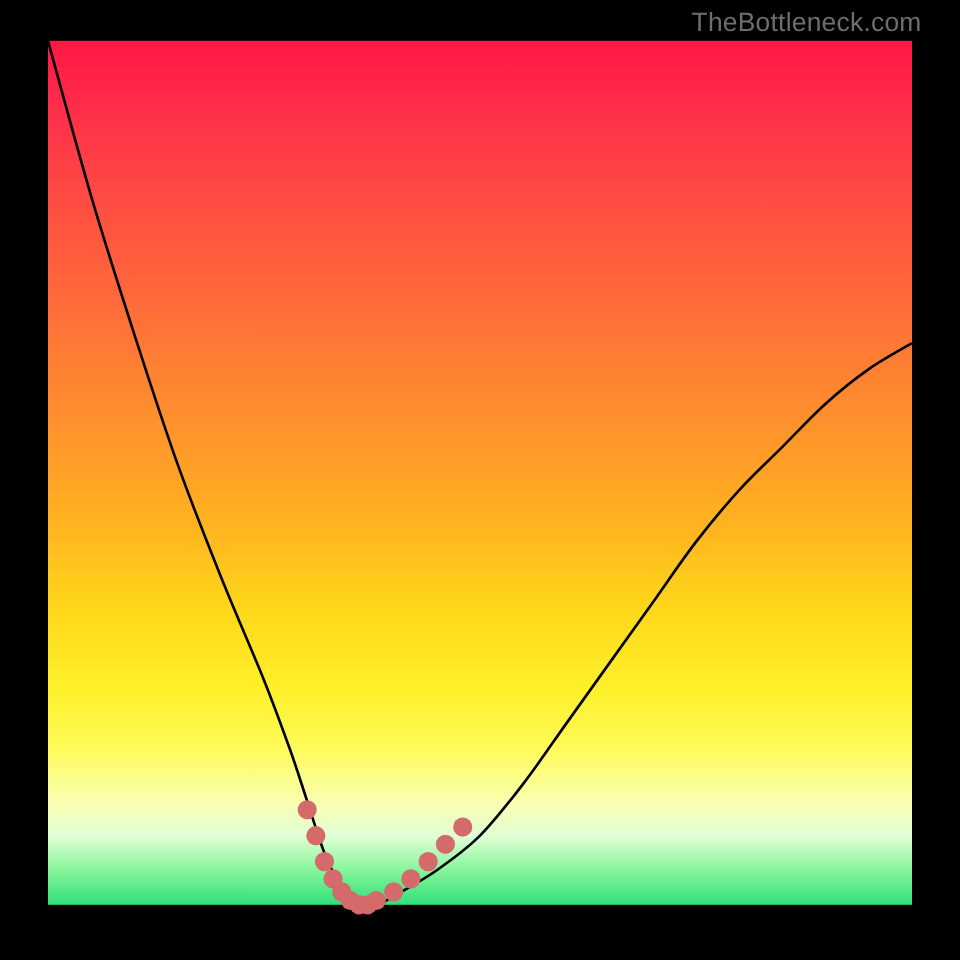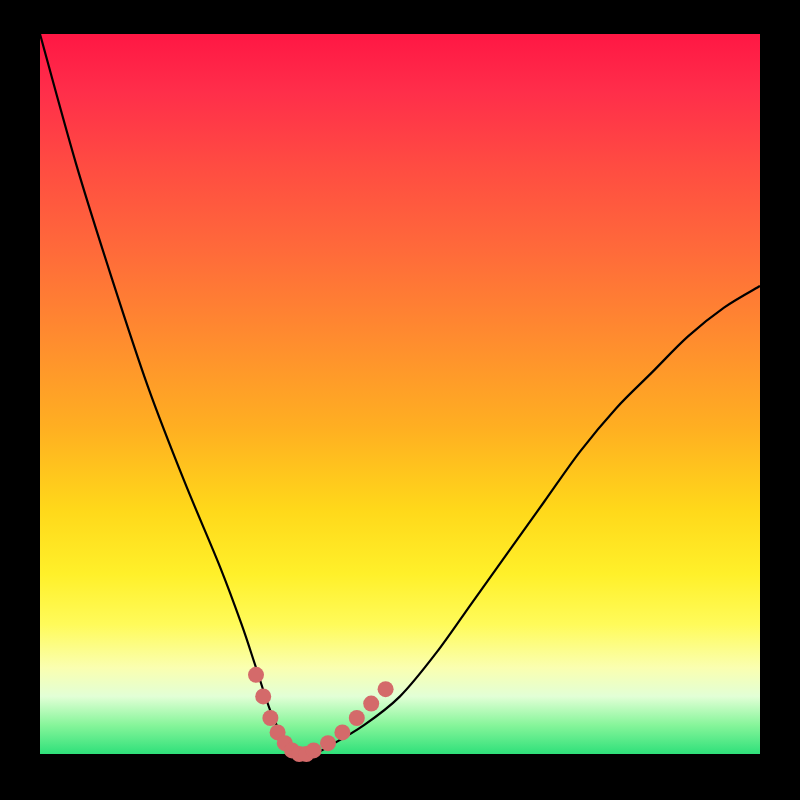--- a/index.html
+++ b/index.html
@@ -57,20 +57,21 @@
     width: 720px;
     height: 720px;
     overflow: visible;
   }
 </style>
 </head>
 <body>
 
 <div class="stage">
 
+  <div class="watermark">TheBottleneck.com</div>
 
   <div class="plot-area">
     <svg class="curve" viewBox="0 0 720 720" preserveAspectRatio="none">
       <path id="curve-path" fill="none" stroke="#000000" stroke-width="2.2" d="M 0 0 C 6 21.600000000000005, 24 88.80000000000004, 36 129.60000000000002 C 48 170.4, 60 207.59999999999997, 72 244.79999999999995 C 84 281.99999999999994, 96 319.2, 108 352.8 C 120 386.40000000000003, 132 416.4, 144 446.4 C 156 476.4, 170.4 508.79999999999995, 180 532.8 C 189.6 556.8, 195.60000000000002 573.5999999999999, 201.60000000000002 590.4 C 207.60000000000002 607.2, 211.2 619.2, 216 633.6 C 220.8 648, 225.6 664.8, 230.4 676.8 C 235.20000000000002 688.8, 240 698.4, 244.8 705.6 C 249.60000000000002 712.8000000000001, 254.39999999999998 717.6, 259.2 720 C 264 722.4, 268.8 721.2, 273.6 720 C 278.40000000000003 718.8, 279.6 717.5999999999999, 288 712.8 C 296.4 708, 312 699.6, 324 691.2 C 336 682.8000000000001, 348 674.4, 360 662.4 C 372 650.4, 384.00000000000006 634.8000000000001, 396.00000000000006 619.2 C 408.00000000000006 603.6, 420 585.5999999999999, 432 568.8 C 444 552, 456 535.1999999999999, 468 518.4 C 480 501.59999999999997, 491.99999999999994 484.8, 503.99999999999994 468 C 516 451.2, 528 433.20000000000005, 540 417.6 C 552 402, 564 387.6, 576 374.40000000000003 C 588 361.20000000000005, 600 350.4, 612 338.4 C 624 326.4, 636 313.20000000000005, 648 302.40000000000003 C 660 291.6, 672 282, 684 273.6 C 696 265.20000000000005, 714 255.6, 720 252 "></path>
       <g id="marker-group">
           <circle cx="216" cy="640.8" r="8" fill="#d46a6a"></circle>
           <circle cx="223.2" cy="662.4" r="8" fill="#d46a6a"></circle>
           <circle cx="230.4" cy="684" r="8" fill="#d46a6a"></circle>
           <circle cx="237.60000000000002" cy="698.4" r="8" fill="#d46a6a"></circle>
           <circle cx="244.8" cy="709.2" r="8" fill="#d46a6a"></circle>

